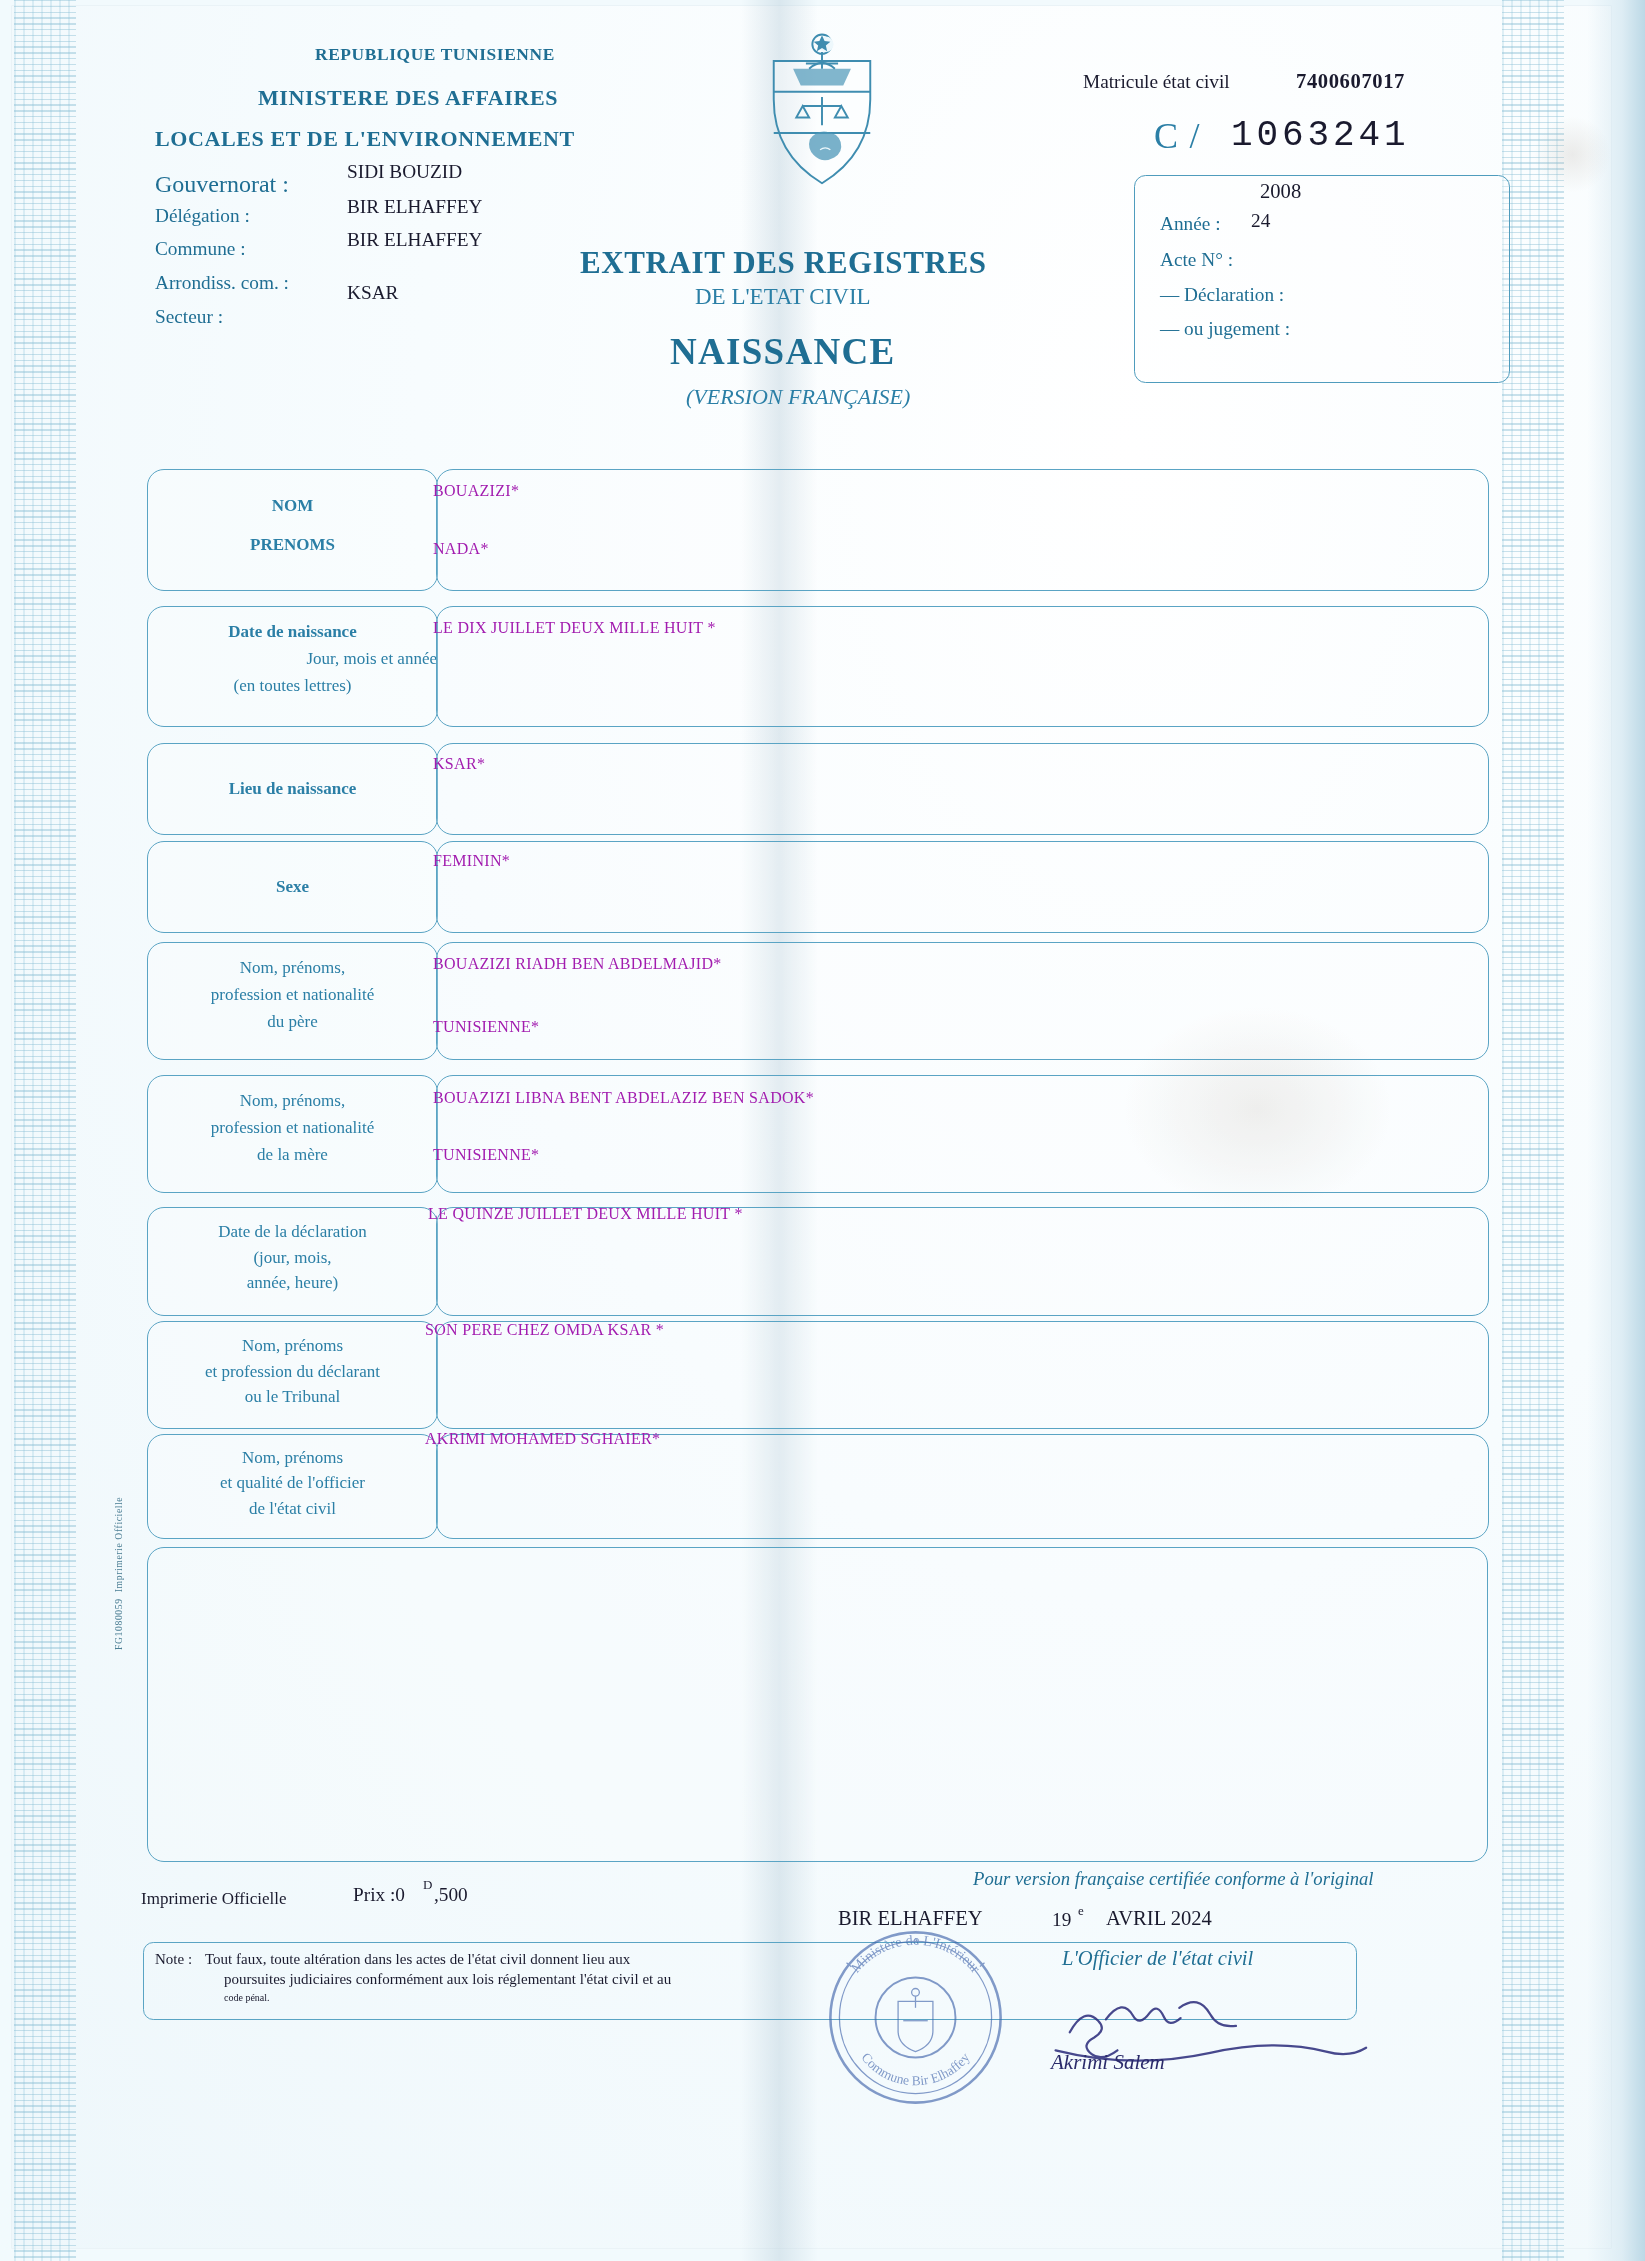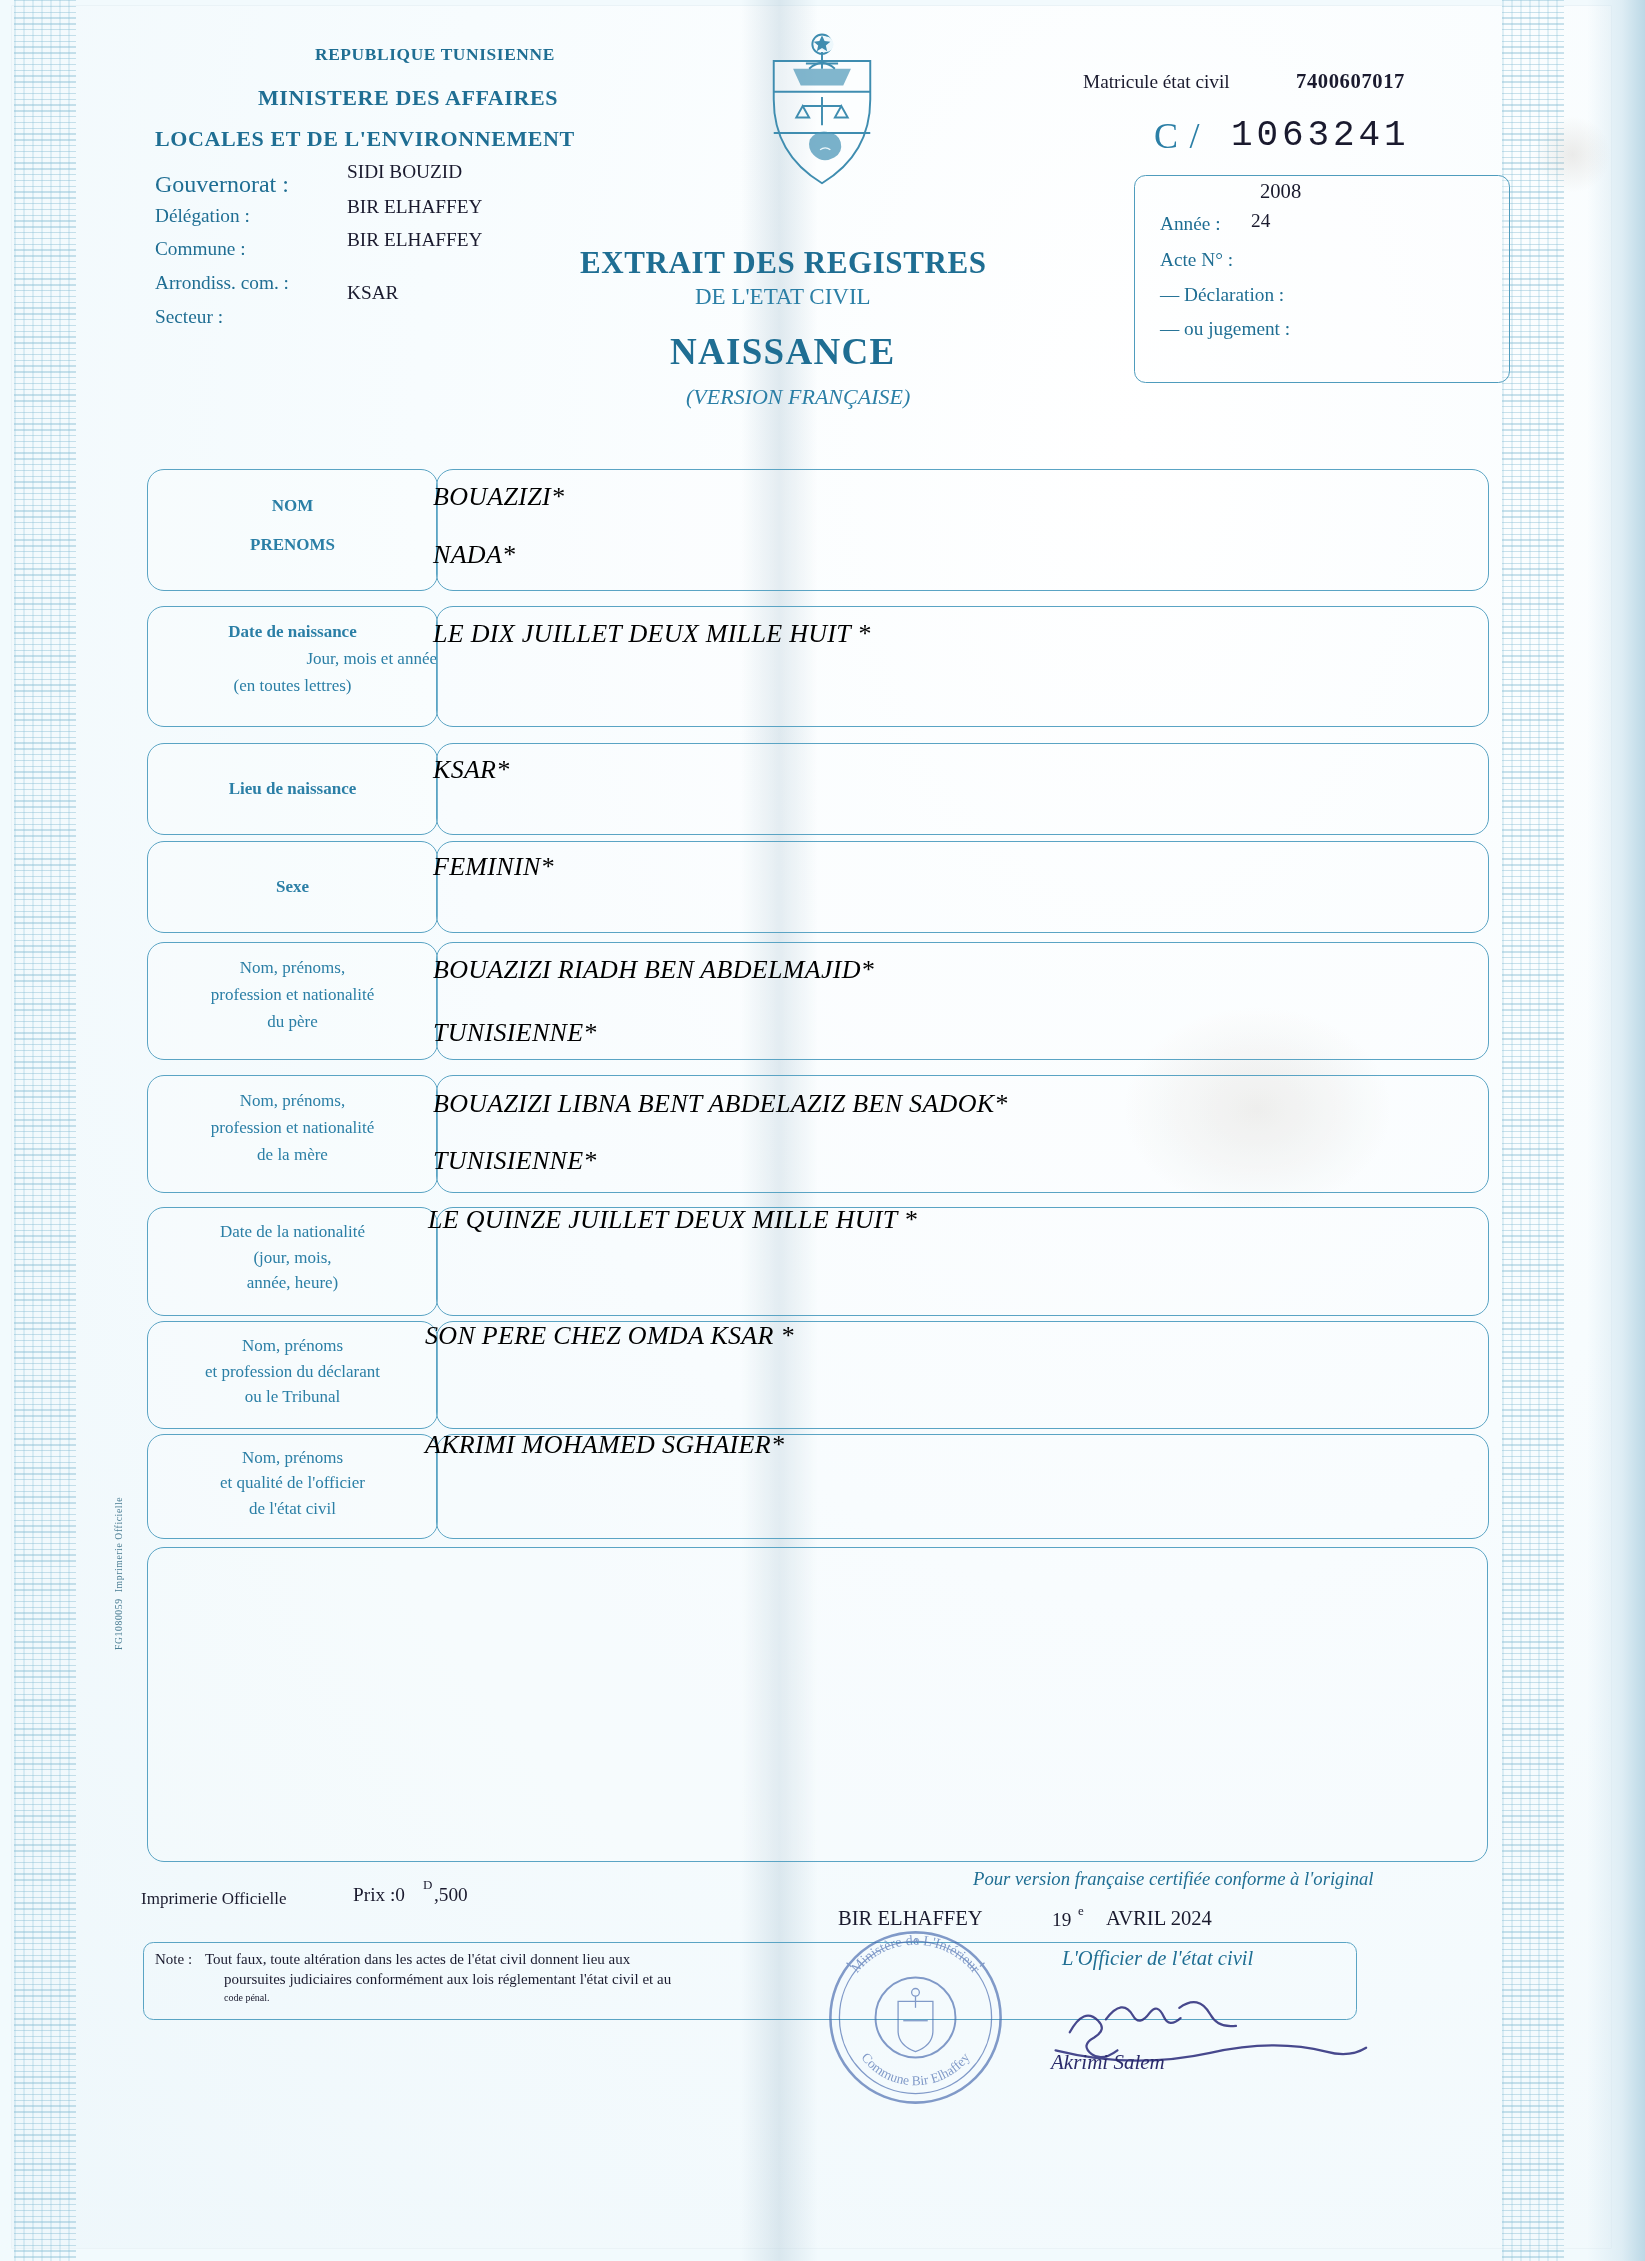--- a/index.html
+++ b/index.html
@@ -107,24 +107,23 @@
     position: absolute;
     width: 100%;
     text-align: center;
     color: #2b7fa6;
     font-size: 17px;
     line-height: 22px;
   }
   .lbl.b { font-weight: bold; }
   .val {
     position: absolute;
-    color: #000000;
-    font-size: 26px;
+    color: #a21caf;
+    font-size: 16px;
     letter-spacing: 0.3px;
-    font-style: italic;
   }
   .obs-title {
     position: absolute;
     width: 1289px;
     text-align: center;
     color: #3d8fb4;
     font-weight: bold;
     font-style: italic;
     font-size: 22px;
     letter-spacing: 1.9px;
@@ -295,21 +294,21 @@
     <div class="label-box" style="left:147px; top:1075px; width:289px; height:116px;">
       <div class="lbl" style="top:14px;">Nom, prénoms,</div>
       <div class="lbl" style="top:41px;">profession et nationalité</div>
       <div class="lbl" style="top:68px;">de la mère</div>
     </div>
     <div class="field-box" style="left:436px; top:1075px; width:1051px; height:116px;"></div>
     <div class="val" style="left:433px; top:1089px;">BOUAZIZI LIBNA BENT ABDELAZIZ BEN SADOK*</div>
     <div class="val" style="left:433px; top:1146px;">TUNISIENNE*</div>
 
     <div class="label-box" style="left:147px; top:1207px; width:289px; height:107px;">
-      <div class="lbl" style="top:13px;">Date de la nationalité</div>
+      <div class="lbl" style="top:13px;">Date de la déclaration</div>
       <div class="lbl" style="top:39px;">(jour, mois,</div>
       <div class="lbl" style="top:64px;">année, heure)</div>
     </div>
     <div class="field-box" style="left:436px; top:1207px; width:1051px; height:107px;"></div>
     <div class="val" style="left:428px; top:1205px;">LE QUINZE JUILLET  DEUX MILLE HUIT *</div>
 
     <div class="label-box" style="left:147px; top:1321px; width:289px; height:106px;">
       <div class="lbl" style="top:13px;">Nom, prénoms</div>
       <div class="lbl" style="top:39px;">et profession du déclarant</div>
       <div class="lbl" style="top:64px;">ou le Tribunal</div>

